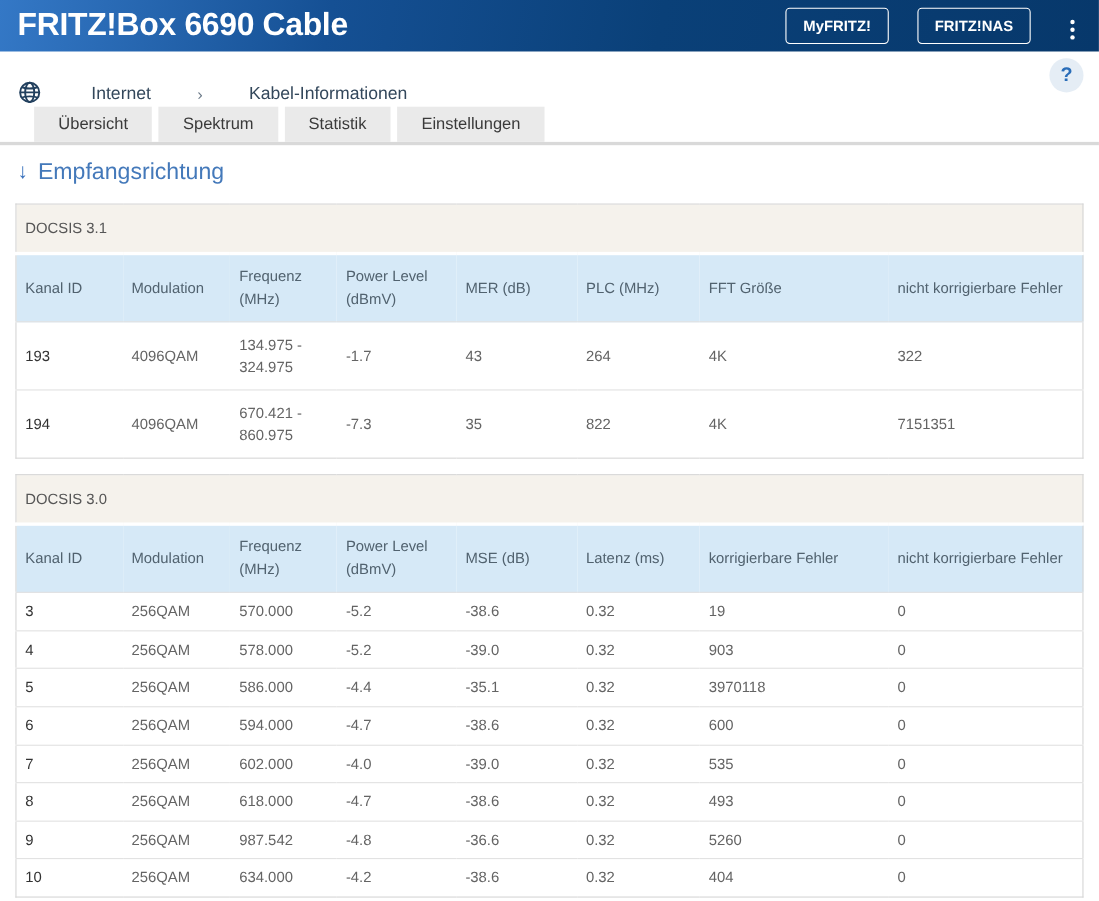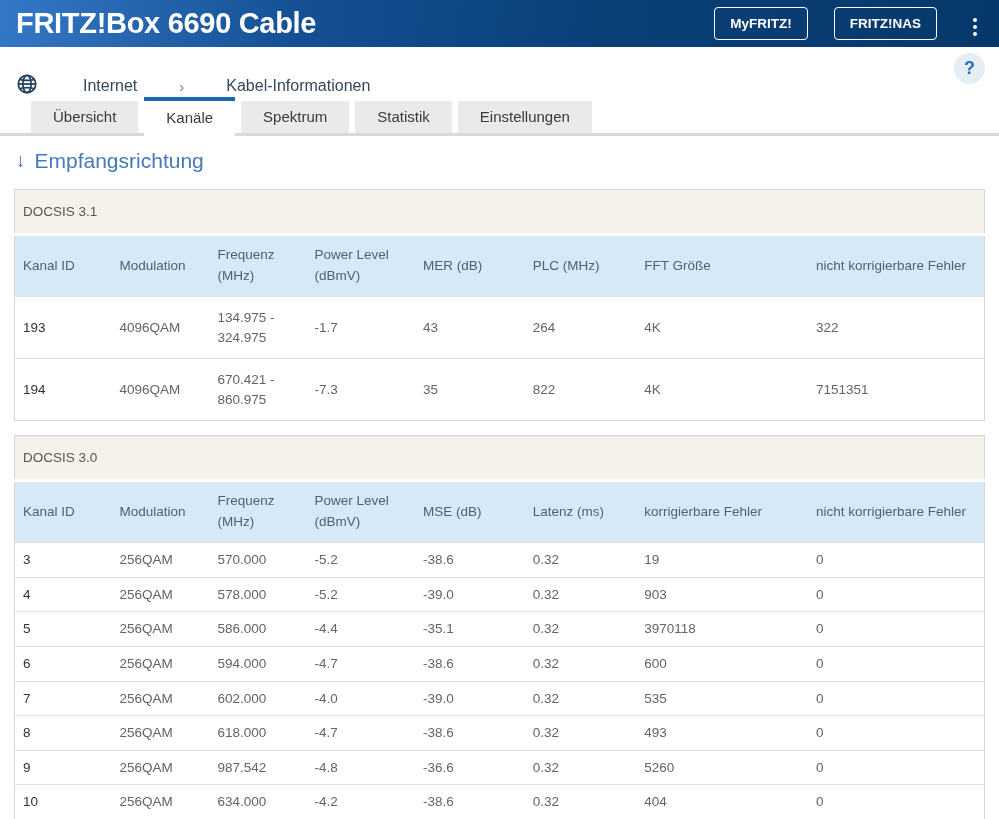--- a/index.html
+++ b/index.html
@@ -114,21 +114,20 @@
     <path d="M4 17.5 C7 15.4 17 15.4 20 17.5"></path>
   </svg>
   <span class="crumb-link">Internet</span>
   <span class="crumb-sep">›</span>
   <span class="crumb-page">Kabel-Informationen</span>
   <div class="help-btn">?</div>
 </div>
 
 <div class="tabbar">
   <div class="tab">Übersicht</div>
-  <div class="tab active">Kanäle</div>
   <div class="tab">Spektrum</div>
   <div class="tab">Statistik</div>
   <div class="tab">Einstellungen</div>
 </div>
 
 <div class="section-head">
   <span class="arrow">↓</span>
   <span>Empfangsrichtung</span>
 </div>
 

